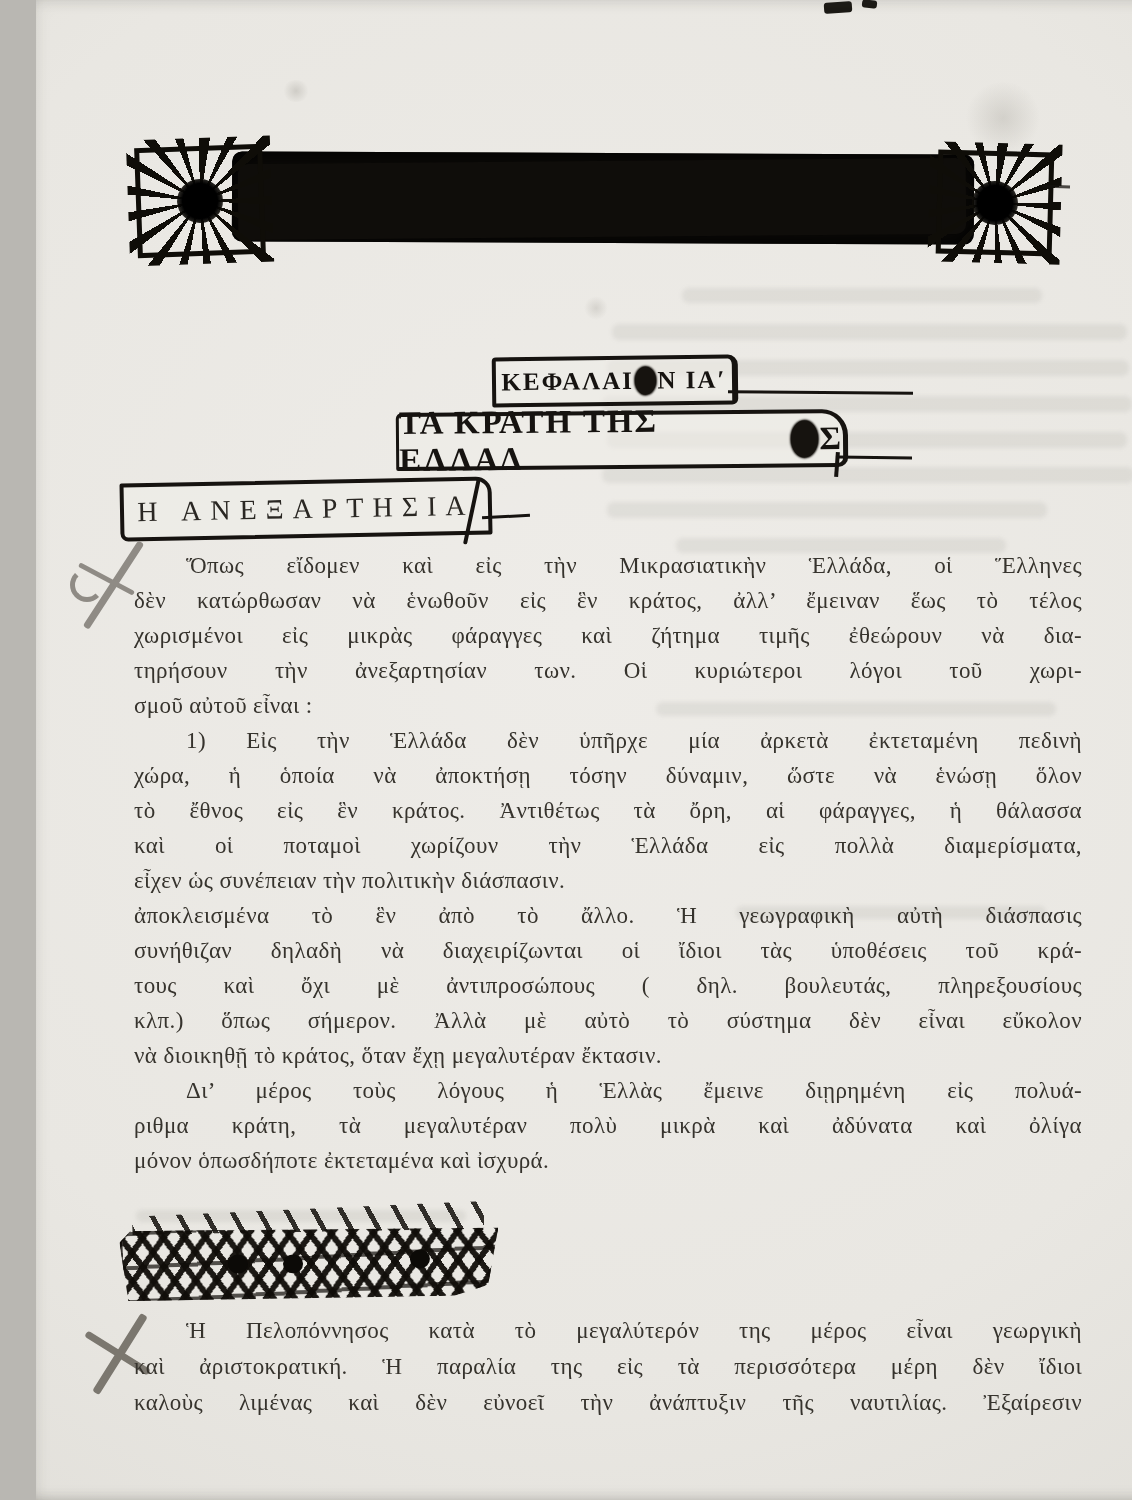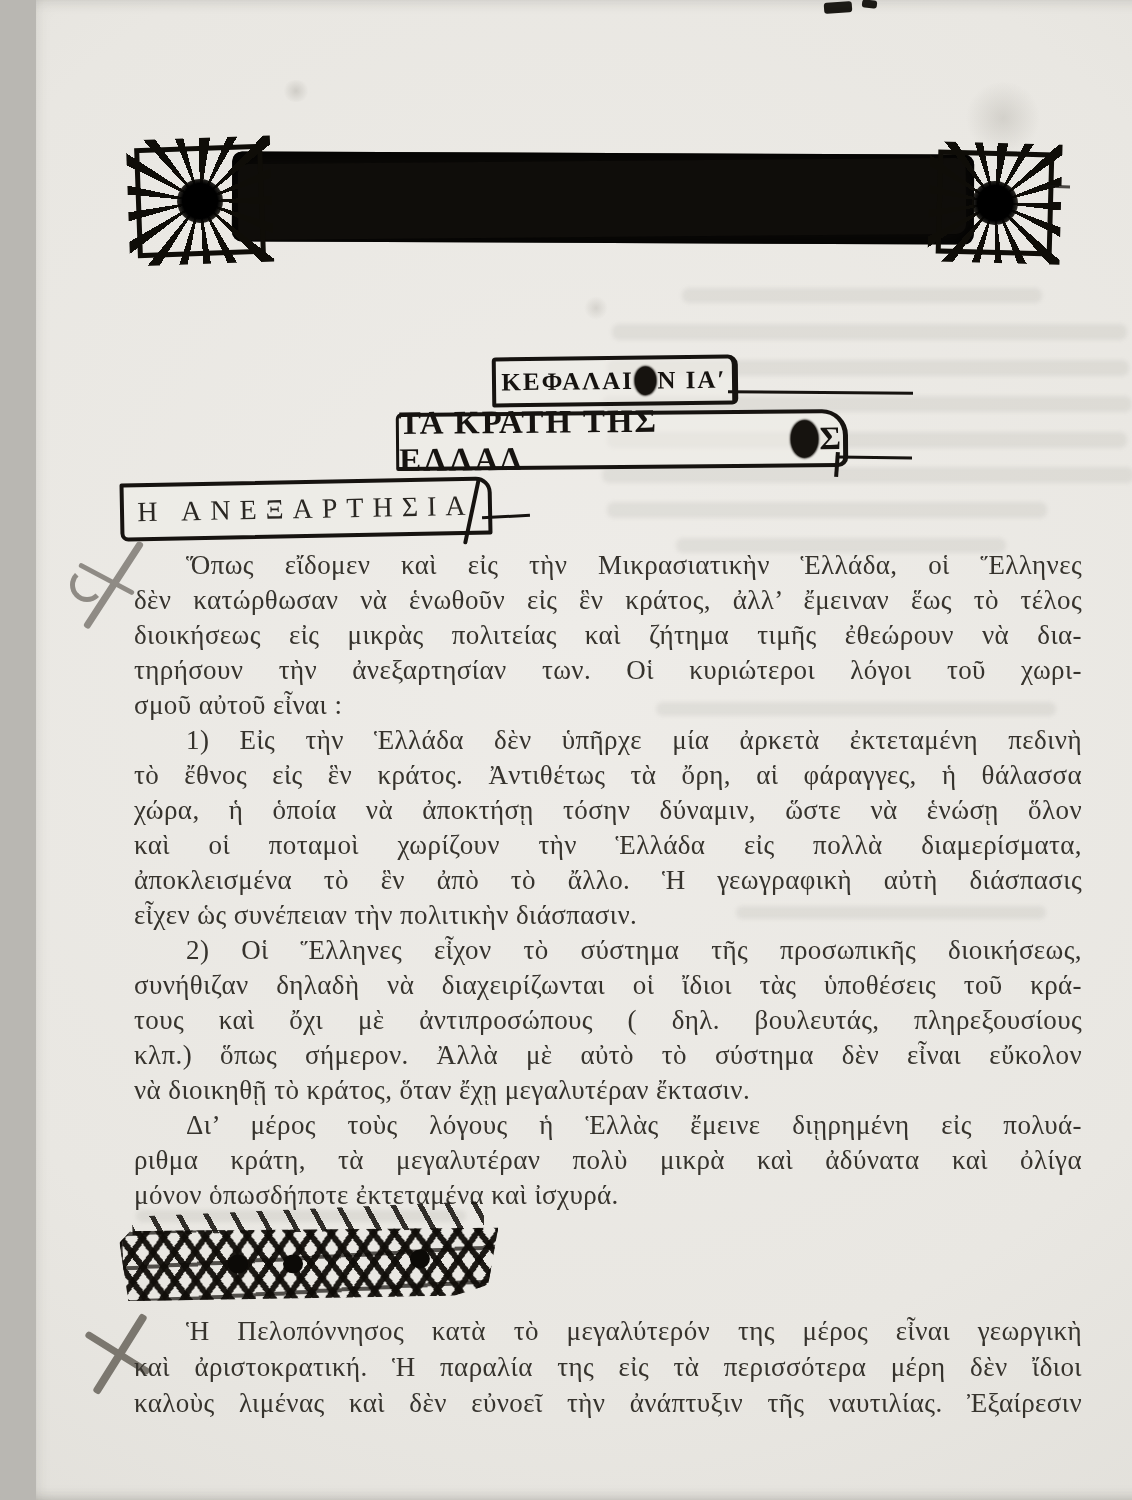--- a/index.html
+++ b/index.html
@@ -43,21 +43,21 @@
   .hline{position:absolute;background:#161310;height:3px;}
   .chapter-ext{left:692px;top:391px;width:185px;transform:rotate(.4deg);}
   .title-ext{left:802px;top:456px;width:74px;transform:rotate(.6deg);}
   .title-tail{position:absolute;left:799px;top:452px;width:4px;height:25px;background:#161310;transform:rotate(4deg);}
   .section-tail{position:absolute;left:434px;top:477px;width:4px;height:68px;background:#161310;
        transform:rotate(12deg);border-radius:2px;}
   .section-ext{left:446px;top:515px;width:48px;transform:rotate(-3deg);}
   .inked{color:transparent;background:#16130f;border-radius:50%;box-shadow:0 0 2px 1px #16130f;margin:0 1px;}
 
   
-  .body-block{position:absolute;left:98px;top:548px;width:948px;font-size:27px;color:#36332d;letter-spacing:.4px;}
+  .body-block{position:absolute;left:98px;top:548px;width:948px;font-size:23px;color:#36332d;letter-spacing:.4px;}
   .p5-block{top:1313px;}
   .bl{height:35px;line-height:35px;text-align:justify;text-align-last:justify;}
   .p5-block .bl{height:36px;line-height:36px;}
   .bl.first{text-indent:52px;}
   .bl.last{text-align-last:left;}
 
   
   .hatch{position:absolute;left:84px;top:1227px;width:376px;height:72px;transform:rotate(-1.3deg);
     background:
       repeating-linear-gradient(54deg,rgba(16,13,9,.95) 0 6px,transparent 6px 17px),
@@ -151,32 +151,31 @@
       <i class="hook"></i>
     </div>
   <div class="xmark x2">
       <i class="s1"></i>
       <i class="s2"></i>
     </div>
 
   <div class="body-block">
     <div class="bl first">Ὅπως εἴδομεν καὶ εἰς τὴν Μικρασιατικὴν Ἑλλάδα, οἱ Ἕλληνες</div>
     <div class="bl">δὲν κατώρθωσαν νὰ ἑνωθοῦν εἰς ἓν κράτος, ἀλλ’ ἔμειναν ἕως τὸ τέλος</div>
-    <div class="bl">διοικήσεως εἰς μικρὰς πολιτείας καὶ ζήτημα τιμῆς ἐθεώρουν νὰ δια-</div>
+    <div class="bl">χωρισμένοι εἰς μικρὰς φάραγγες καὶ ζήτημα τιμῆς ἐθεώρουν νὰ δια-</div>
     <div class="bl">τηρήσουν τὴν ἀνεξαρτησίαν των. Οἱ κυριώτεροι λόγοι τοῦ χωρι-</div>
     <div class="bl last">σμοῦ αὐτοῦ εἶναι :</div>
 
     <div class="bl first">1) Εἰς τὴν Ἑλλάδα δὲν ὑπῆρχε μία ἀρκετὰ ἐκτεταμένη πεδινὴ</div>
+    <div class="bl">χώρα, ἡ ὁποία νὰ ἀποκτήσῃ τόσην δύναμιν, ὥστε νὰ ἑνώσῃ ὅλον</div>
     <div class="bl">τὸ ἔθνος εἰς ἓν κράτος. Ἀντιθέτως τὰ ὄρη, αἱ φάραγγες, ἡ θάλασσα</div>
-    <div class="bl">χώρα, ἡ ὁποία νὰ ἀποκτήσῃ τόσην δύναμιν, ὥστε νὰ ἑνώσῃ ὅλον</div>
     <div class="bl">καὶ οἱ ποταμοὶ χωρίζουν τὴν Ἑλλάδα εἰς πολλὰ διαμερίσματα,</div>
+    <div class="bl last">εἶχεν ὡς συνέπειαν τὴν πολιτικὴν διάσπασιν.</div>
     <div class="bl">ἀποκλεισμένα τὸ ἓν ἀπὸ τὸ ἄλλο. Ἡ γεωγραφικὴ αὐτὴ διάσπασις</div>
-    <div class="bl last">εἶχεν ὡς συνέπειαν τὴν πολιτικὴν διάσπασιν.</div>
 
-    <div class="bl first">2) Οἱ Ἕλληνες εἶχον τὸ σύστημα τῆς προσωπικῆς διοικήσεως,</div>
     <div class="bl">συνήθιζαν δηλαδὴ νὰ διαχειρίζωνται οἱ ἴδιοι τὰς ὑποθέσεις τοῦ κρά-</div>
     <div class="bl">τους καὶ ὄχι μὲ ἀντιπροσώπους ( δηλ. βουλευτάς, πληρεξουσίους</div>
     <div class="bl">κλπ.) ὅπως σήμερον. Ἀλλὰ μὲ αὐτὸ τὸ σύστημα δὲν εἶναι εὔκολον</div>
     <div class="bl last">νὰ διοικηθῇ τὸ κράτος, ὅταν ἔχῃ μεγαλυτέραν ἔκτασιν.</div>
 
     <div class="bl first">Δι’ μέρος τοὺς λόγους ἡ Ἑλλὰς ἔμεινε διῃρημένη εἰς πολυά-</div>
     <div class="bl">ριθμα κράτη, τὰ μεγαλυτέραν πολὺ μικρὰ καὶ ἀδύνατα καὶ ὀλίγα</div>
     <div class="bl last">μόνον ὁπωσδήποτε ἐκτεταμένα καὶ ἰσχυρά.</div>
   </div>
 

